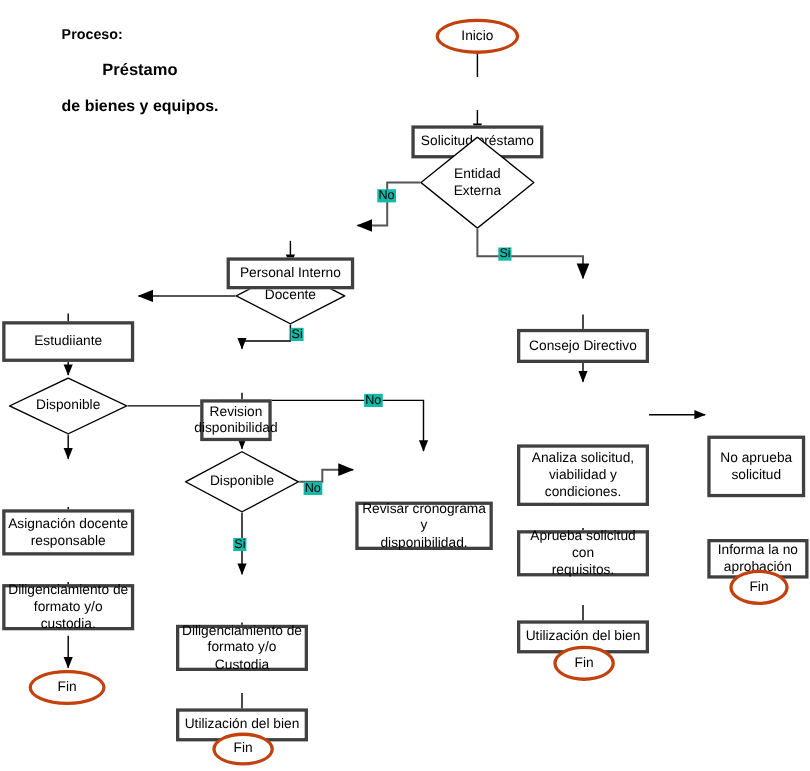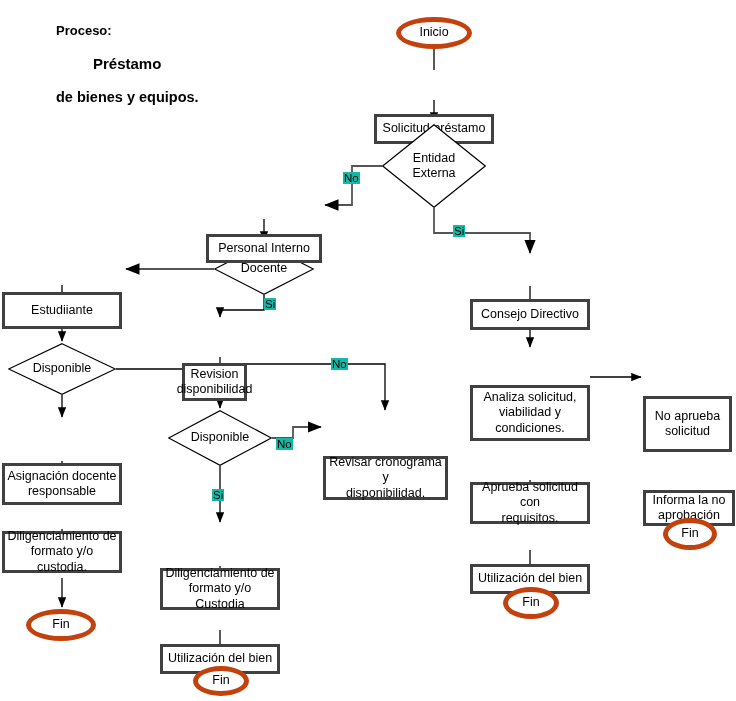--- a/index.html
+++ b/index.html
@@ -37,21 +37,21 @@
     color: #000000;
     line-height: 1.22;
     z-index: 2;
     background: #ffffff;
   }
   .node.process {
     border: 3px solid #404040;
     margin-top: 44px;
   }
   .node.terminal {
-    border: 5px solid #c2410c;
+    border: 3px solid #c2410c;
     border-radius: 50%;
   }
   .node.decision {
     border: none;
     background: transparent;
   }
   .node.decision .dlabel {
     position: relative;
     z-index: 2;
     background: transparent;
@@ -219,21 +219,21 @@
     </div>
     <div class="node process" style="left: 160px; top: 600px; width: 120px; height: 30px;">
       <span>Utilización del bien</span>
     </div>
     <div class="node terminal" style="left: 193px; top: 666px; width: 56px; height: 30px;">
       <span>Fin</span>
     </div>
     <div class="node process" style="left: 470px; top: 255px; width: 120px; height: 31px;">
       <span>Consejo Directivo</span>
     </div>
-    <div class="node process" style="left: 470px; top: 341px; width: 120px; height: 56px;">
+    <div class="node process" style="left: 470px; top: 360px; width: 120px; height: 56px;">
       <span>Analiza solicitud,<br>viabilidad y<br>condiciones.</span>
     </div>
     <div class="node process" style="left: 470px; top: 438px; width: 120px; height: 42px;">
       <span>Aprueba solicitud con<br>requisitos.</span>
     </div>
     <div class="node process" style="left: 470px; top: 520px; width: 120px; height: 30px;">
       <span>Utilización del bien</span>
     </div>
     <div class="node terminal" style="left: 503px; top: 587px; width: 56px; height: 32px;">
       <span>Fin</span>

